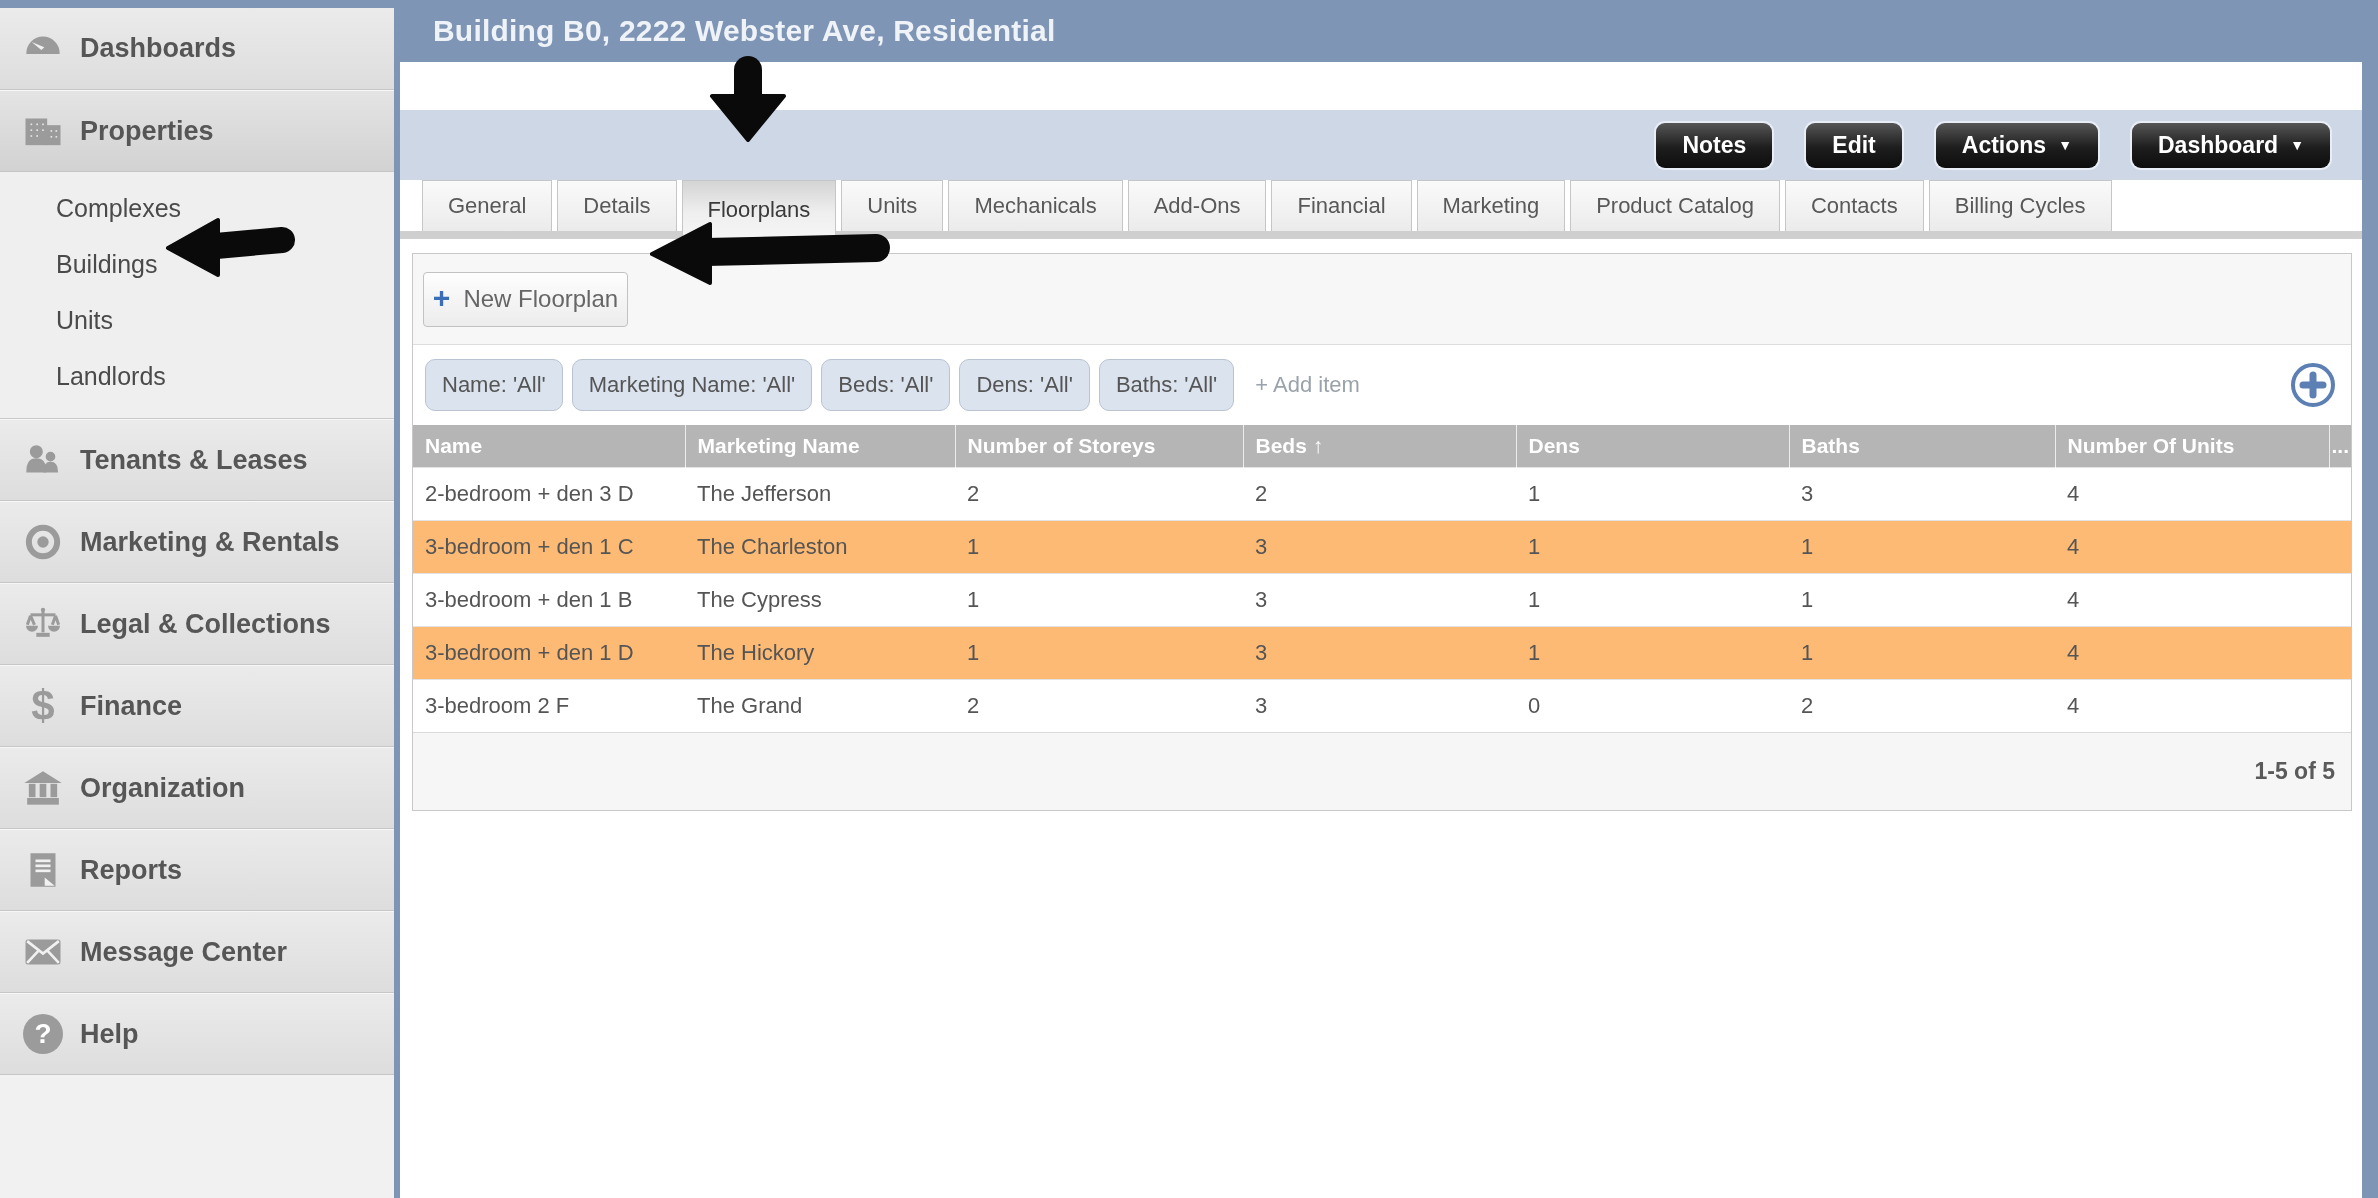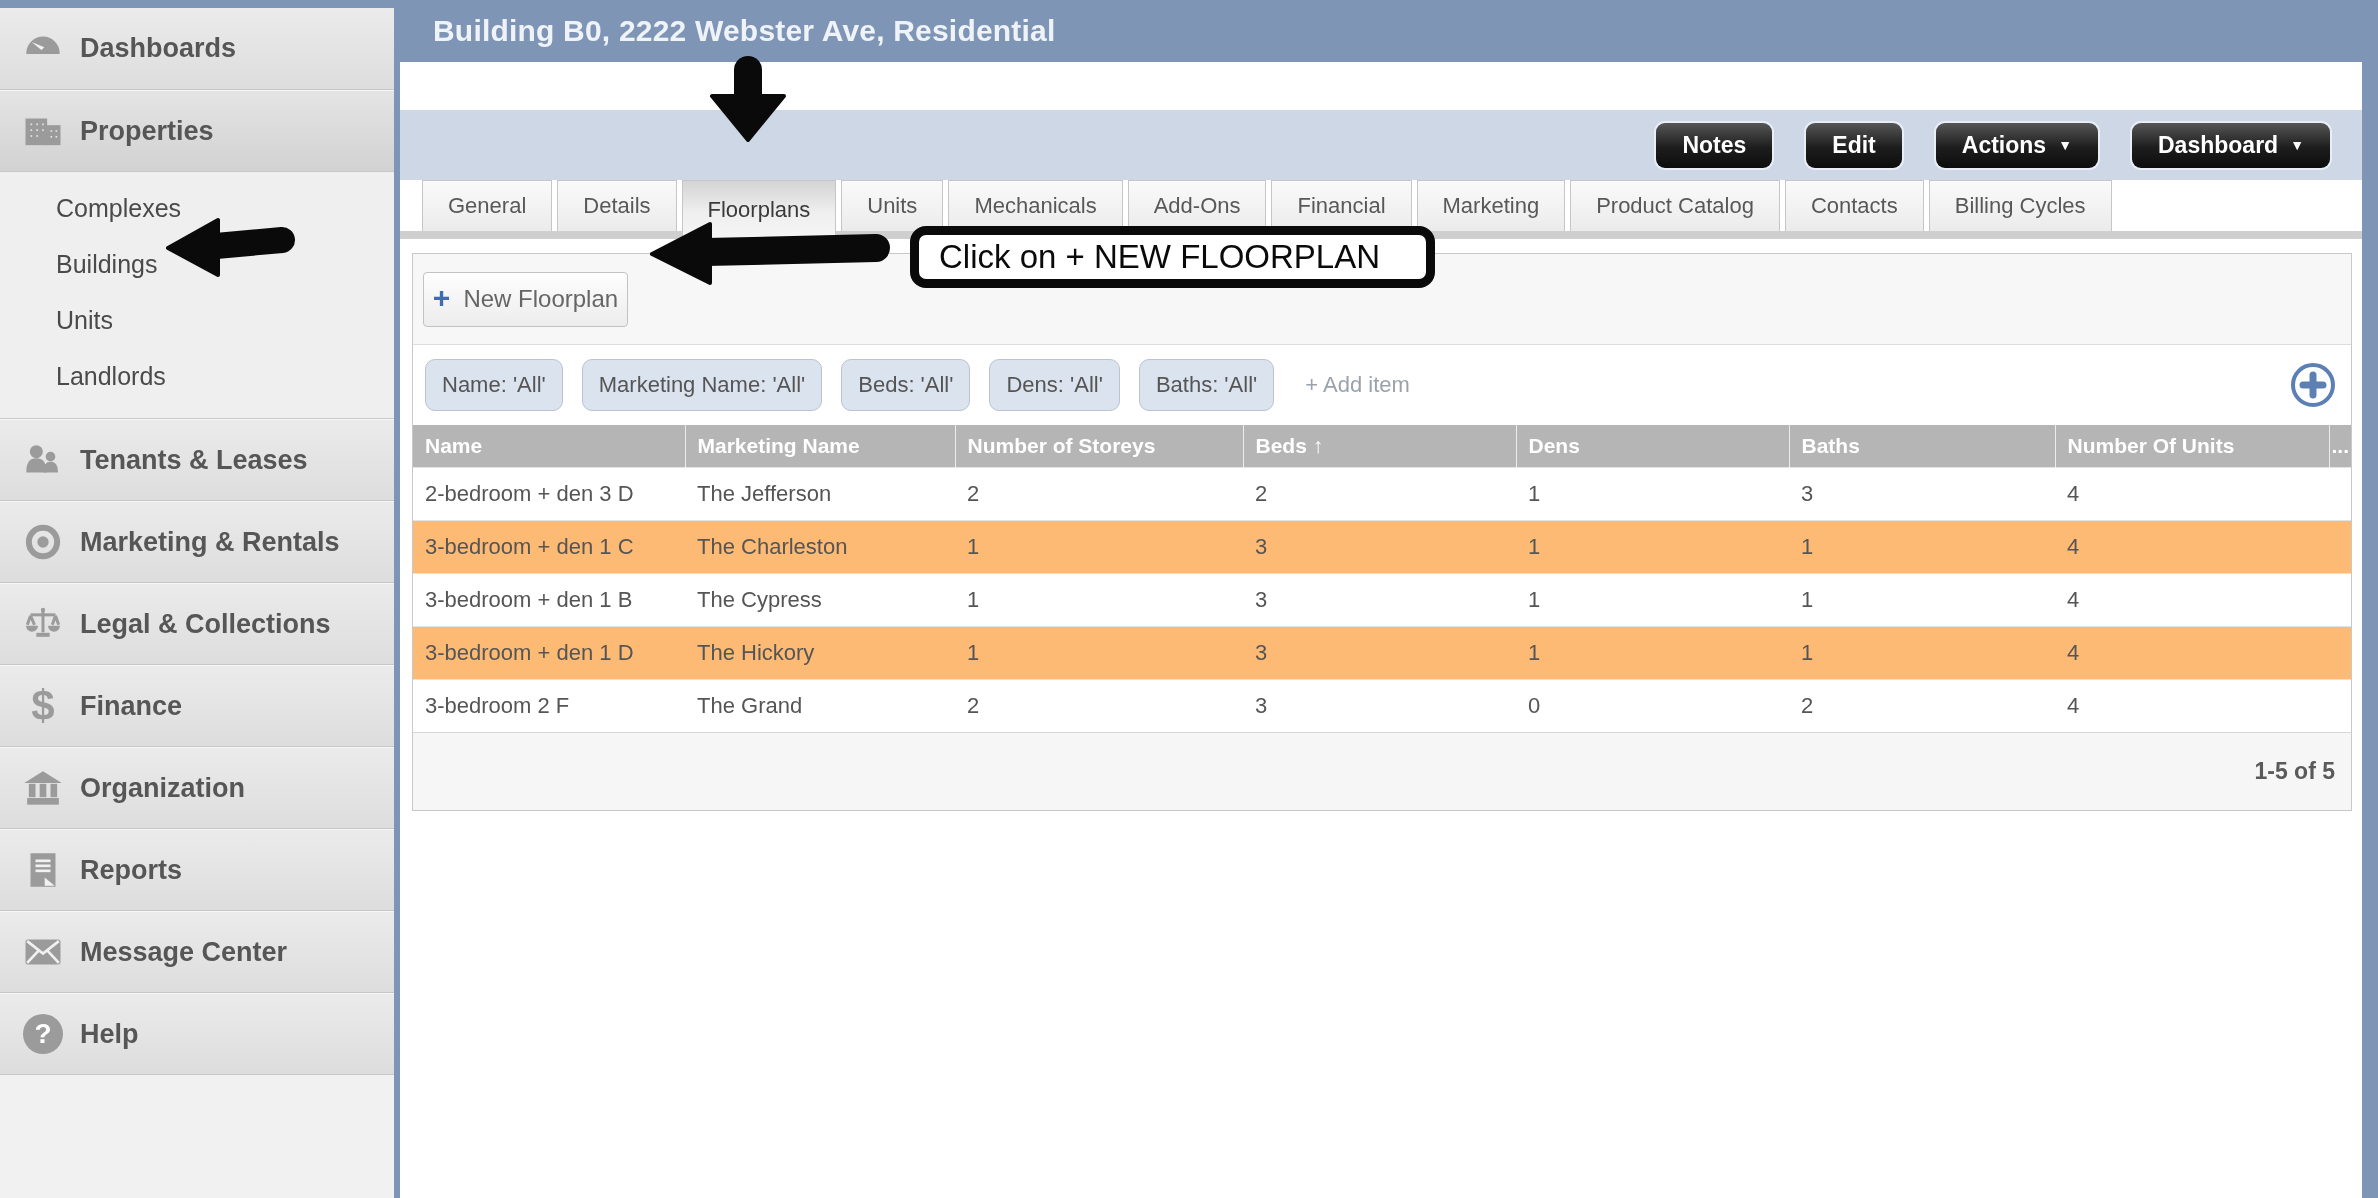--- a/index.html
+++ b/index.html
@@ -46,21 +46,21 @@
   .content { padding:14px 10px 0 12px; background:#ffffff; }
   .panel { width:1940px; border:1px solid #c8c8c8; background:#ffffff; }
 
   .toolbar { height:91px; background:#f7f7f7; border-bottom:1px solid #dddddd; display:flex; align-items:center; padding-left:10px; }
   .new-floorplan-btn { width:205px; height:55px; border:1px solid #c2c2c2; border-radius:4px; cursor:pointer;
                        background:linear-gradient(180deg,#fefefe,#ececec); font-family:inherit;
                        display:flex; align-items:center; justify-content:center; gap:13px; }
   .new-floorplan-btn .plus { color:#3A6FB7; font-size:30px; font-weight:bold; line-height:1; margin-top:-3px; }
   .new-floorplan-btn .lbl { color:#666666; font-size:24px; }
 
-  .filter-row { height:80px; background:#ffffff; display:flex; align-items:center; gap:19px; padding-left:12px; position:relative; }
+  .filter-row { height:80px; background:#ffffff; display:flex; align-items:center; gap:9px; padding-left:12px; position:relative; }
   .chip { height:52px; padding:0 16px; display:flex; align-items:center; border:1px solid #b9c3d2; border-radius:10px;
           background:#dbe3ee; font-size:22px; color:#555555; cursor:pointer; white-space:nowrap; }
   .add-item { margin-left:12px; font-size:22px; color:#9aa2ac; cursor:pointer; }
   .plus-circle { position:absolute; right:14px; top:16px; width:48px; height:48px; cursor:pointer; }
 
   table.grid { border-collapse:collapse; table-layout:fixed; width:1938px; }
   .grid th { background:#b5b5b5; color:#ffffff; font-size:21px; font-weight:bold; text-align:left;
              height:42px; padding:0 0 0 12px; border-left:1px solid rgba(255,255,255,.75); cursor:pointer; }
   .grid th:first-child { border-left:none; }
   .grid th.ellipsis { text-align:center; padding:0; }
@@ -381,17 +381,14 @@
       <line x1="216" y1="246" x2="282" y2="240" stroke-width="26" stroke-linecap="round"></line>
       <polygon points="168,248 218,220 218,275" stroke-width="4" stroke-linejoin="round"></polygon>
     </g>
 
     <g fill="#0a0a0a" stroke="#0a0a0a">
       <line x1="706" y1="252" x2="876" y2="248" stroke-width="28" stroke-linecap="round"></line>
       <polygon points="652,254 710,224 710,283" stroke-width="4" stroke-linejoin="round"></polygon>
     </g>
   </svg>
 
-  <div class="note-box">
-    <span class="note-text">Click on + NEW FLOORPLAN</span>
-  </div>
 
 </div>
 
 </body></html>

